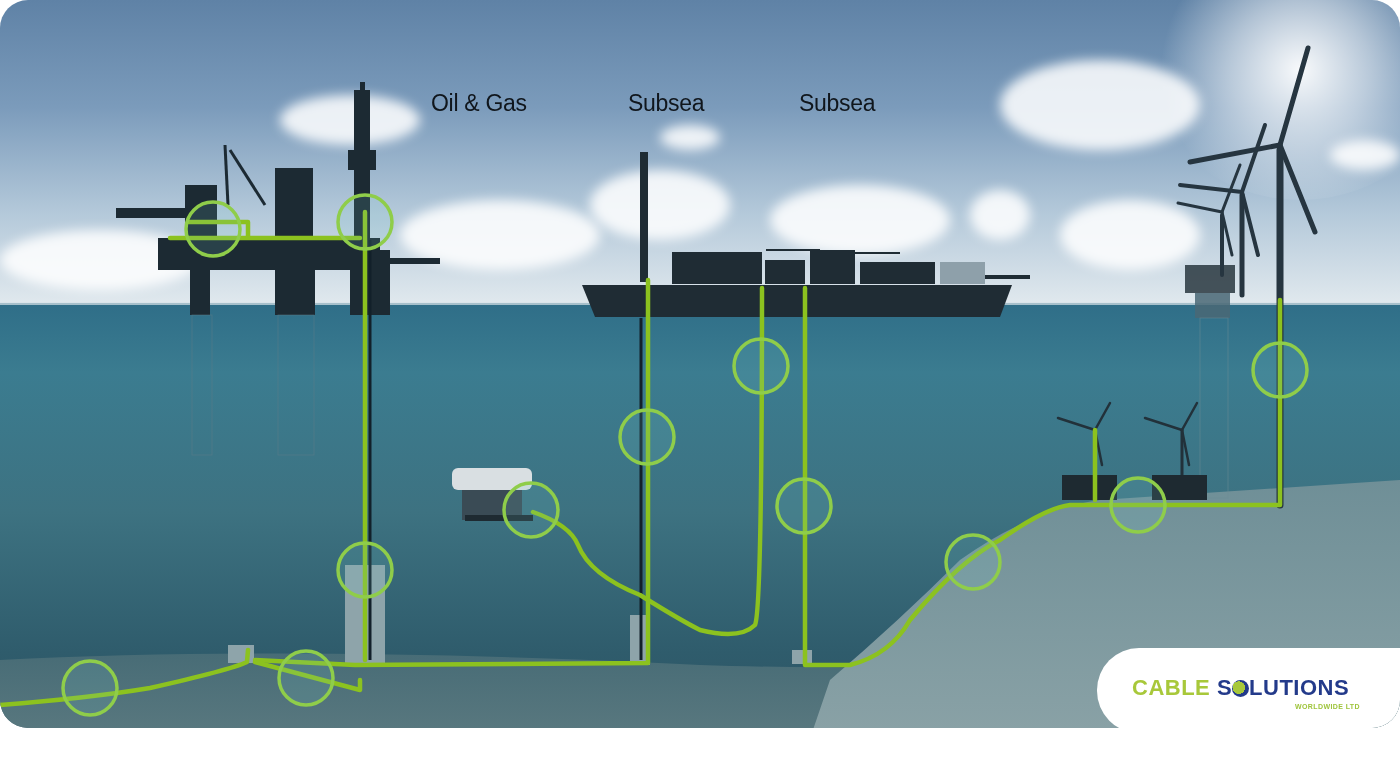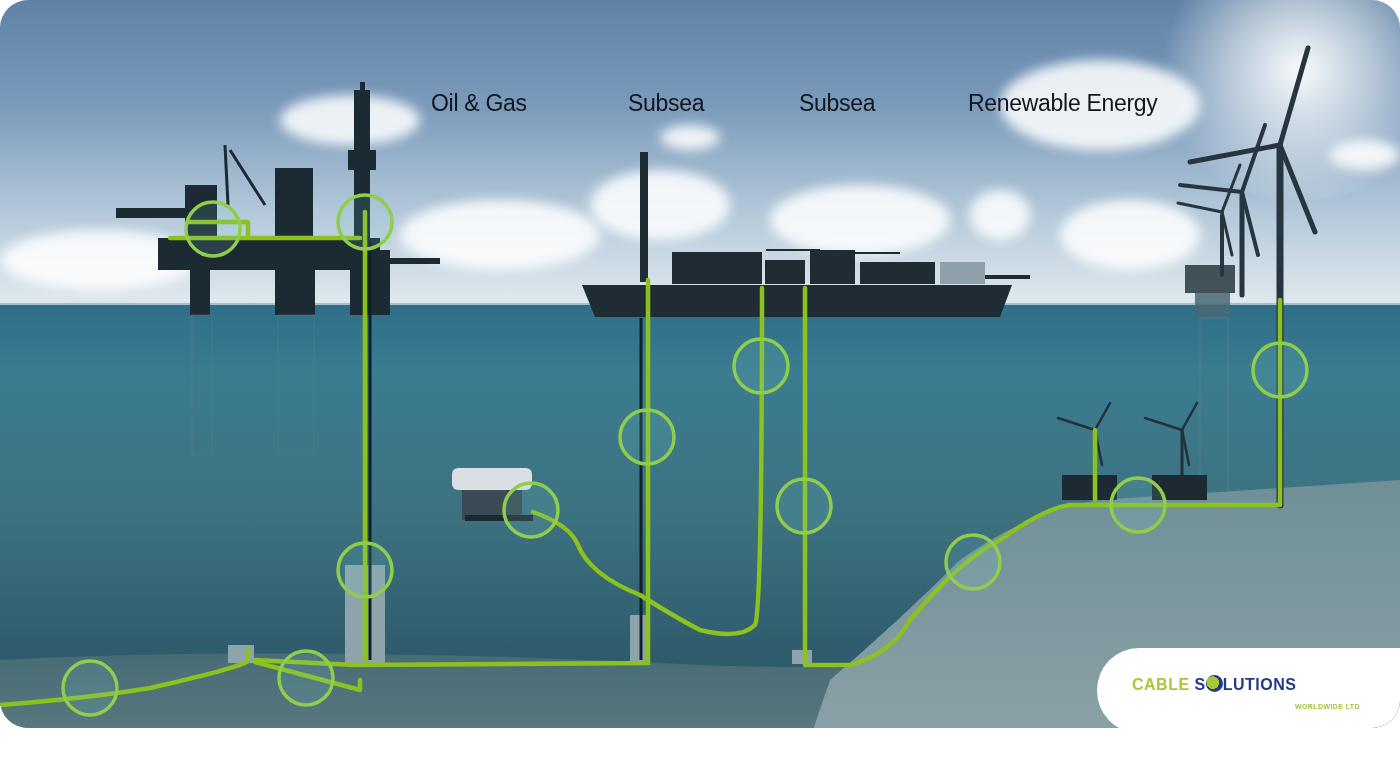--- a/index.html
+++ b/index.html
@@ -8,21 +8,21 @@
   .sky{position:absolute;left:0;top:0;width:1400px;height:305px;
        background:linear-gradient(180deg,#5f82a6 0%,#7b9bbb 35%,#b4c9da 70%,#e1e9ee 100%);}
   .sun{position:absolute;left:1150px;top:-60px;width:300px;height:260px;border-radius:50%;
        background:radial-gradient(circle,rgba(255,255,255,0.95) 0%,rgba(255,255,255,0.5) 35%,rgba(255,255,255,0) 70%);}
   .cloud{position:absolute;border-radius:50%;background:rgba(255,255,255,0.85);filter:blur(6px);}
   .sea{position:absolute;left:0;top:303px;width:1400px;height:465px;
        background:linear-gradient(180deg,#2f6e88 0%,#3b7c90 15%,#3d7281 45%,#2f5c6c 75%,#2a4f5e 100%);}
   .horizon{position:absolute;left:0;top:302px;width:1400px;height:3px;background:#d9e3e8;opacity:.7;}
   .nav{position:absolute;top:90px;font-size:23px;color:#10161c;letter-spacing:-0.3px;}
   .logo-card{position:absolute;left:1097px;top:648px;width:320px;height:85px;background:#fff;border-radius:42px 0 0 42px;}
-  .logo-main{position:absolute;left:35px;top:27px;font-weight:bold;font-size:16px;letter-spacing:0.5px;white-space:nowrap;}
+  .logo-main{position:absolute;left:35px;top:27px;font-weight:bold;font-size:22px;letter-spacing:0.5px;white-space:nowrap;}
   .logo-main .g{color:#a8c83a;}
   .logo-main .b{color:#233a8a;}
   .logo-sub{position:absolute;left:198px;top:55px;font-size:7px;font-weight:bold;color:#9ec43a;letter-spacing:0.4px;}
   svg{position:absolute;left:0;top:0;}
 </style>
 </head>
 <body>
 
 <div class="scene">
   <div class="sky"></div>
@@ -171,21 +171,20 @@
       <circle cx="973" cy="562" r="27"></circle>
       <circle cx="365" cy="570" r="27"></circle>
       <circle cx="90" cy="688" r="27"></circle>
       <circle cx="306" cy="678" r="27"></circle>
     </g>
   </svg>
 
   <div class="nav" style="left:431px;">Oil &amp; Gas</div>
   <div class="nav" style="left:628px;">Subsea</div>
   <div class="nav" style="left:799px;">Subsea</div>
-  <div class="nav" style="left:968px;">Renewable Energy</div>
 
   <div class="logo-card">
     <div class="logo-main">
       <span class="g">CABLE</span>
       <span class="b">S</span><span style="display:inline-block;width:17px;height:17px;border-radius:50%;background:radial-gradient(circle at 40% 45%,#a8c83a 0 45%,#233a8a 46%);vertical-align:-2px;"></span><span class="b">LUTIONS</span>
     </div>
     <div class="logo-sub">WORLDWIDE LTD</div>
   </div>
 </div>
 

